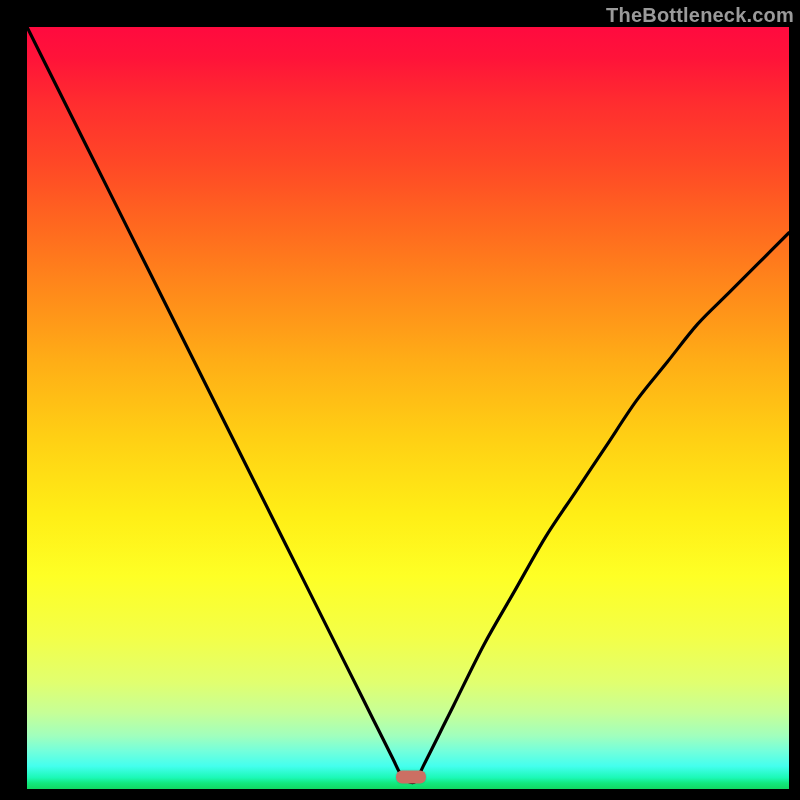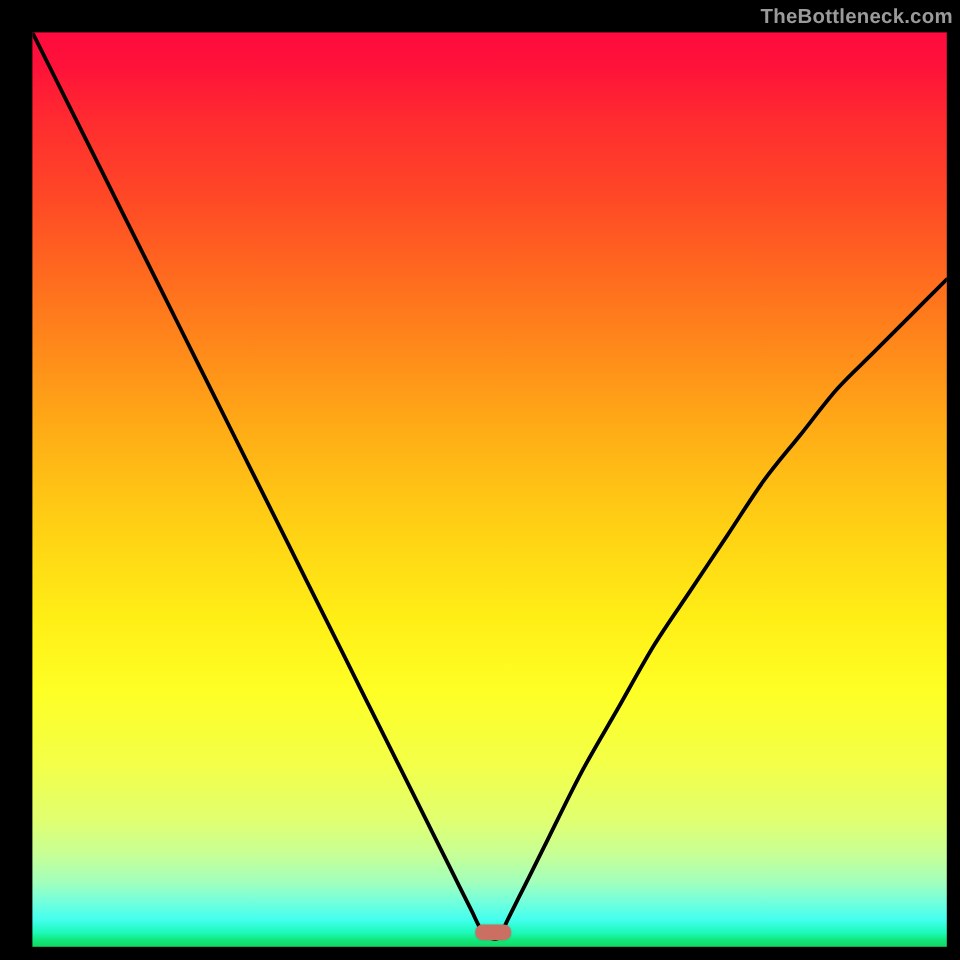--- a/index.html
+++ b/index.html
@@ -61,21 +61,21 @@
     background: #cc6f63;
     border-radius: 6px;
     transform: translate(-50%, -50%);
     box-shadow: 0 0 0 1px rgba(0,0,0,0.05);
   }
   .watermark {
     position: absolute;
     top: 4px;
     right: 6px;
     color: #9a9a9a;
-    font-size: 17px;
+    font-size: 20px;
     font-weight: 600;
     letter-spacing: 0.2px;
   }
 </style>
 </head>
 <body>
 
 <div class="frame">
 
   <div class="plot">

